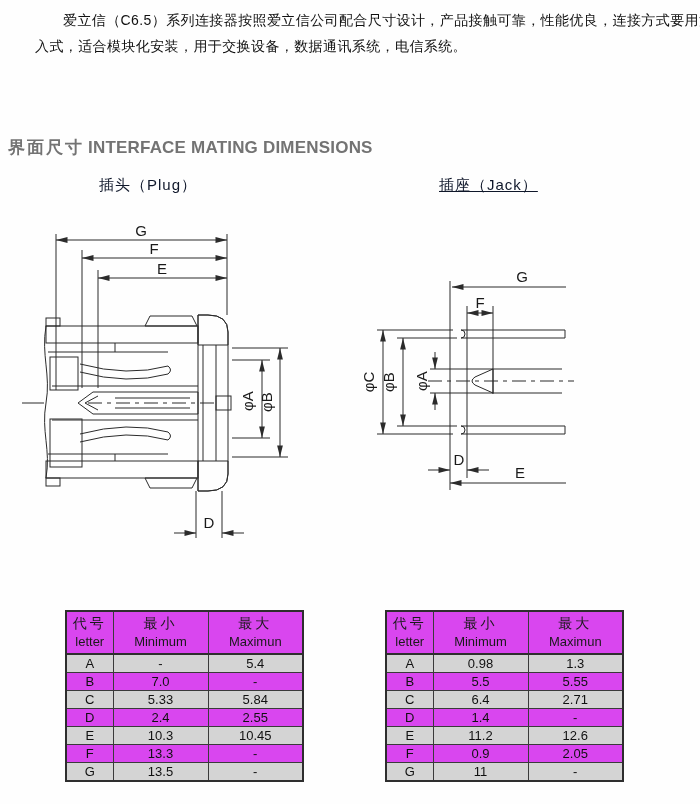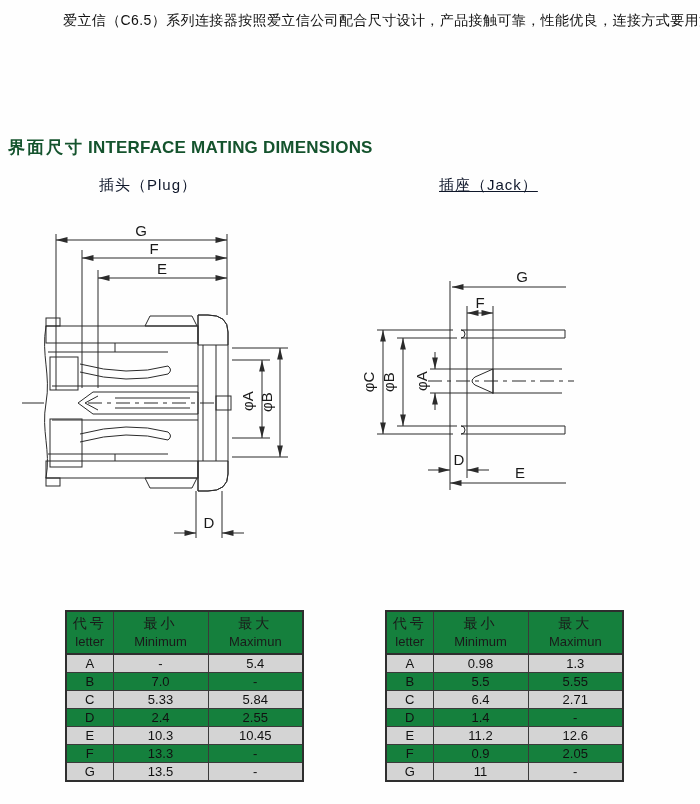--- a/index.html
+++ b/index.html
@@ -2,48 +2,49 @@
 <html><head>
 <meta charset="utf-8">
 <style>
   html,body{margin:0;padding:0;background:#e8e8e8;}
   .page{position:relative;width:700px;height:804px;background:#fefefe;overflow:hidden;
         font-family:"Liberation Sans","DejaVu Sans",sans-serif;color:#1a1a1a;
         border-right:1px solid #b5b5b5;border-bottom:1px solid #b5b5b5;}
   .intro-line{position:absolute;left:35px;font-size:14px;letter-spacing:0.4px;white-space:nowrap;color:#111;}
   .intro-line.l1{top:12px;padding-left:28px;}
   .intro-line.l2{top:38px;}
-  .section-title{position:absolute;left:8px;top:136px;margin:0;font-size:17px;font-weight:bold;color:#14532d;}
+  .section-title{position:absolute;left:8px;top:136px;margin:0;font-size:17px;font-weight:bold;color:#737373;}
   .section-title .zh{letter-spacing:2px;}
   .section-title .en{margin-left:4px;letter-spacing:0.2px;}
   .sub-label{position:absolute;top:176px;font-size:15px;color:#0f172a;letter-spacing:1px;}
   .plug-label{left:99px;}
   .jack-label{left:439px;text-decoration:underline;}
   svg.drawings{position:absolute;left:0;top:0;}
   svg .ln{stroke:#2b2b2b;stroke-width:1;fill:none;}
   svg .dim{stroke:#2b2b2b;stroke-width:1;fill:none;}
   svg .cl{stroke-dasharray:14 5 4 5;}
   svg text{font-family:"Liberation Sans","DejaVu Sans",sans-serif;font-size:15px;fill:#1a1a1a;text-anchor:middle;}
   table.dim-table{position:absolute;top:610px;border-collapse:collapse;table-layout:fixed;
-        border:2px solid #2e2e2e;background:#15803d;}
+        border:2px solid #2e2e2e;background:#d946ef;}
   .plug-table{left:65px;width:237px;}
   .jack-table{left:385px;width:236px;}
   .dim-table th,.dim-table td{border:1px solid #3a3a3a;text-align:center;padding:0;}
   .dim-table thead th{height:41px;font-weight:normal;font-size:13px;line-height:1.4;border-bottom:2px solid #2e2e2e;}
   .dim-table thead th .zh{display:block;font-size:14px;letter-spacing:3px;}
   .dim-table tbody td{height:17px;font-size:13px;color:#111;}
   .dim-table tr.shaded{background:#d4d4d4;}
   col.c1{width:47px;}col.c2{width:95px;}col.c3{width:95px;}
 </style>
 </head>
 <body>
 
 <div class="page">
 
   <div class="intro-line l1">爱立信（C6.5）系列连接器按照爱立信公司配合尺寸设计，产品接触可靠，性能优良，连接方式要用滑</div>
+  <div class="intro-line l2">入式，适合模块化安装，用于交换设备，数据通讯系统，电信系统。</div>
 
   <h2 class="section-title"><span class="zh">界面尺寸</span><span class="en">INTERFACE MATING DIMENSIONS</span></h2>
 
   <div class="sub-label plug-label">插头（Plug）</div>
   <div class="sub-label jack-label">插座（Jack）</div>
 
   <svg class="drawings" width="700" height="804" viewBox="0 0 700 804">
     <defs>
       <marker id="ae" markerUnits="userSpaceOnUse" markerWidth="14" markerHeight="9" refX="12.5" refY="4.5" orient="auto">
         <path d="M12.5,4.5 L1,1.6 L1,7.4 Z" fill="#2b2b2b"></path>

